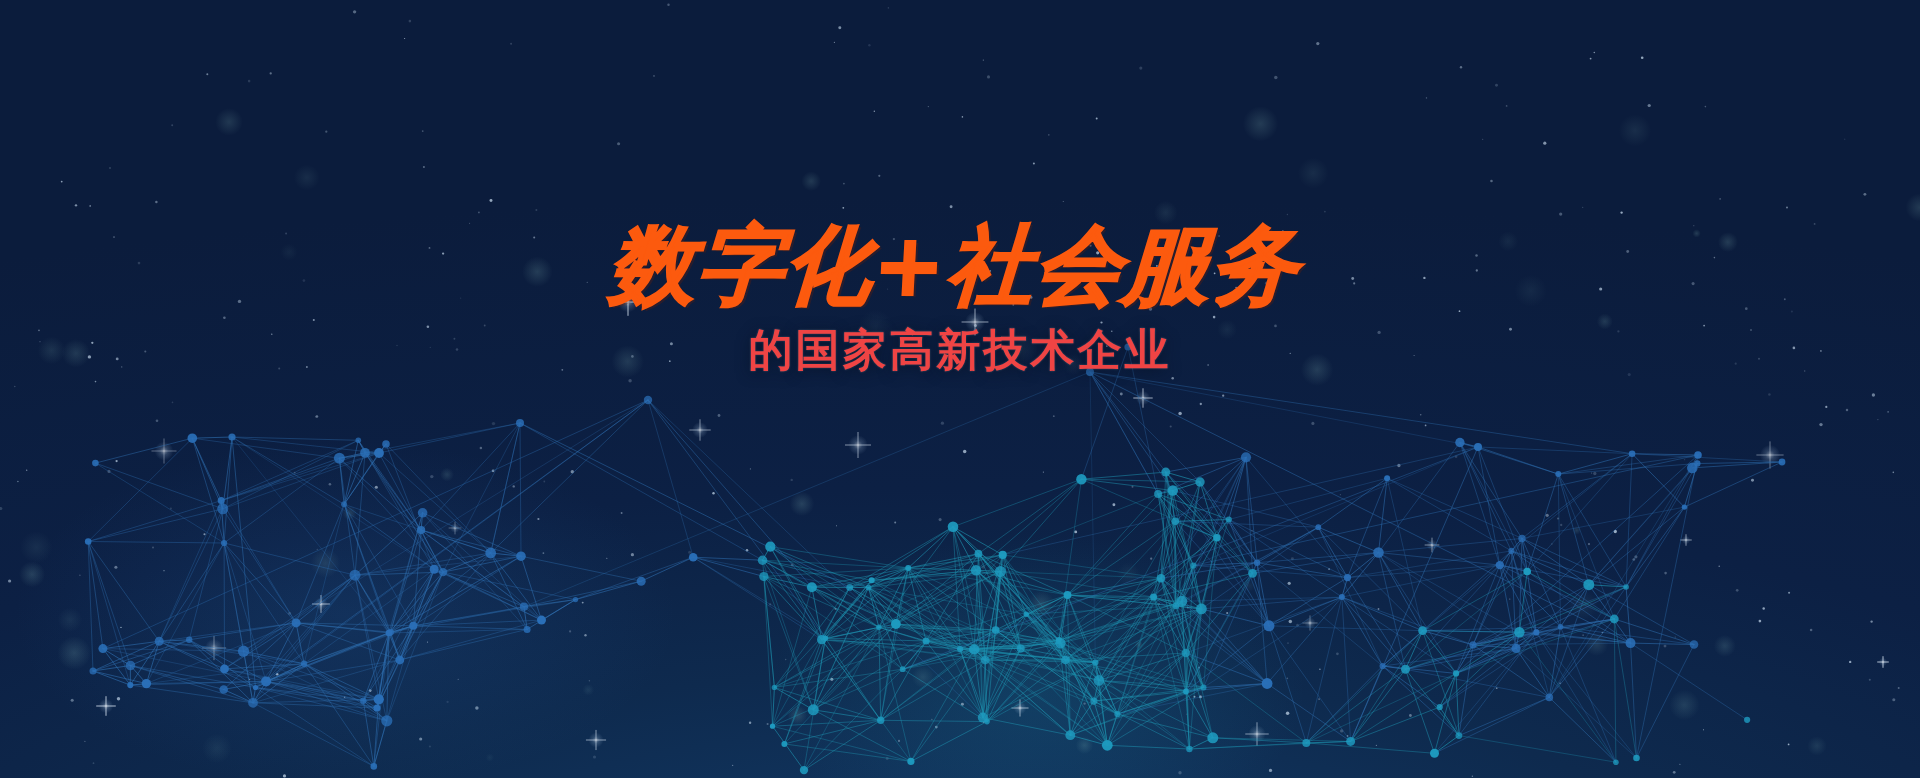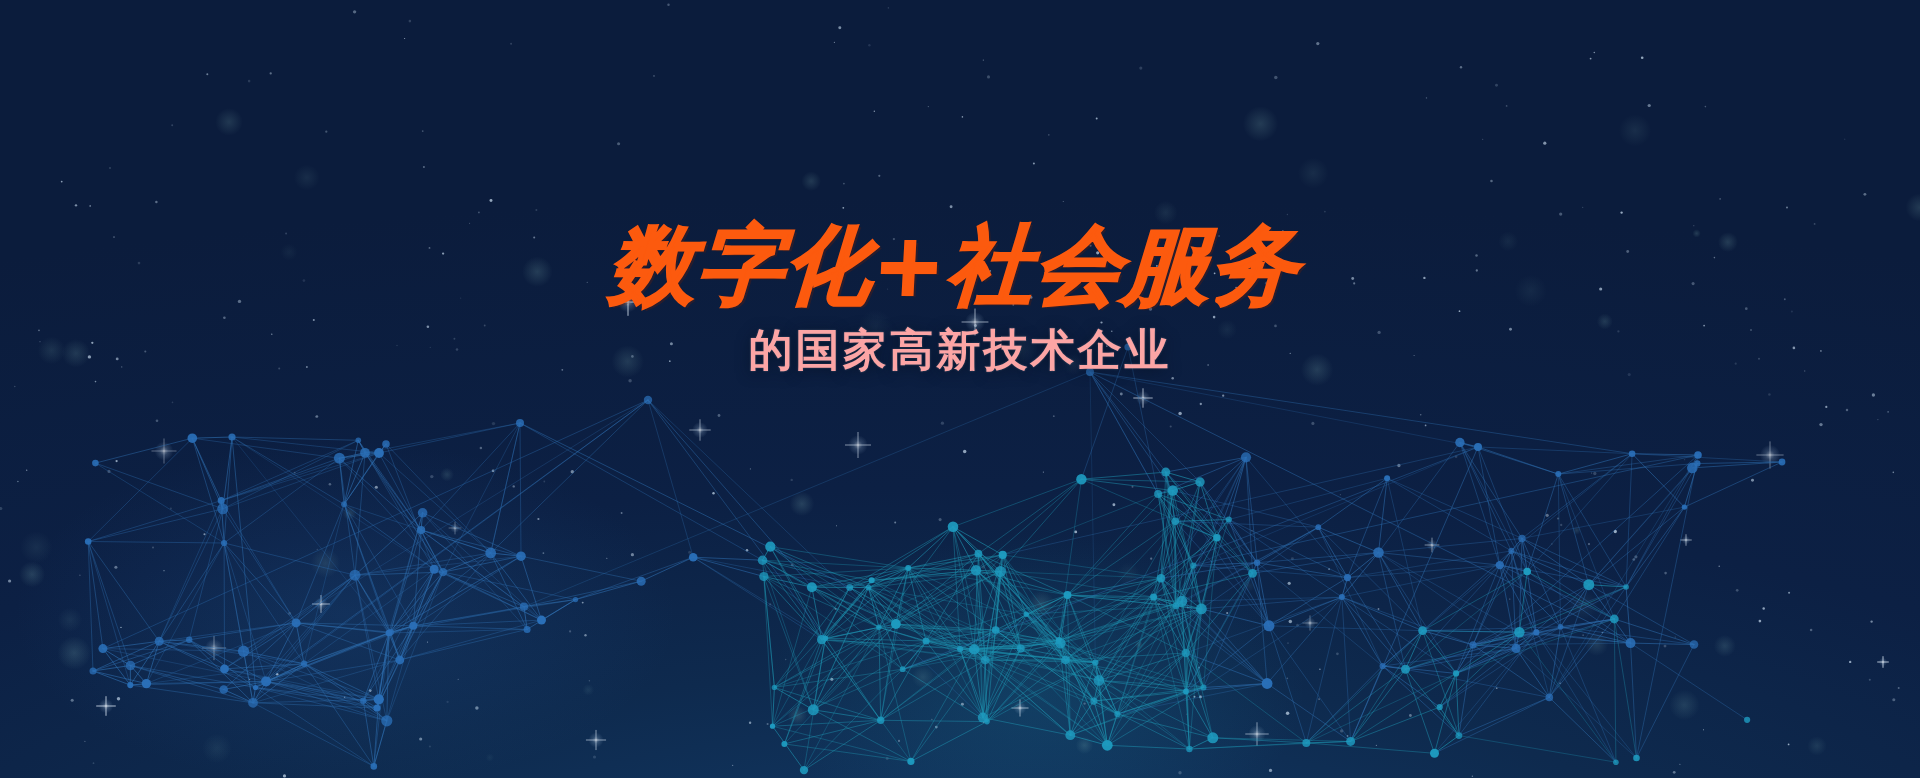--- a/index.html
+++ b/index.html
@@ -60,21 +60,21 @@
     white-space:nowrap;
   }
   .subline{
     margin:0;
     padding-top:16px;
     font-family:"DejaVu Serif","Liberation Serif",serif;
     font-size:44px;
     line-height:1.1;
     font-weight:600;
     letter-spacing:3px;
-    color:#fca5a5;
+    color:#ef4444;
     text-shadow:0 2px 14px rgba(6,18,38,0.85), 0 0 2px rgba(255,255,255,0.35);
     white-space:nowrap;
   }
 </style>
 </head>
 <body>
 
 <div id="banner">
 
   <div class="bg-base"></div>

